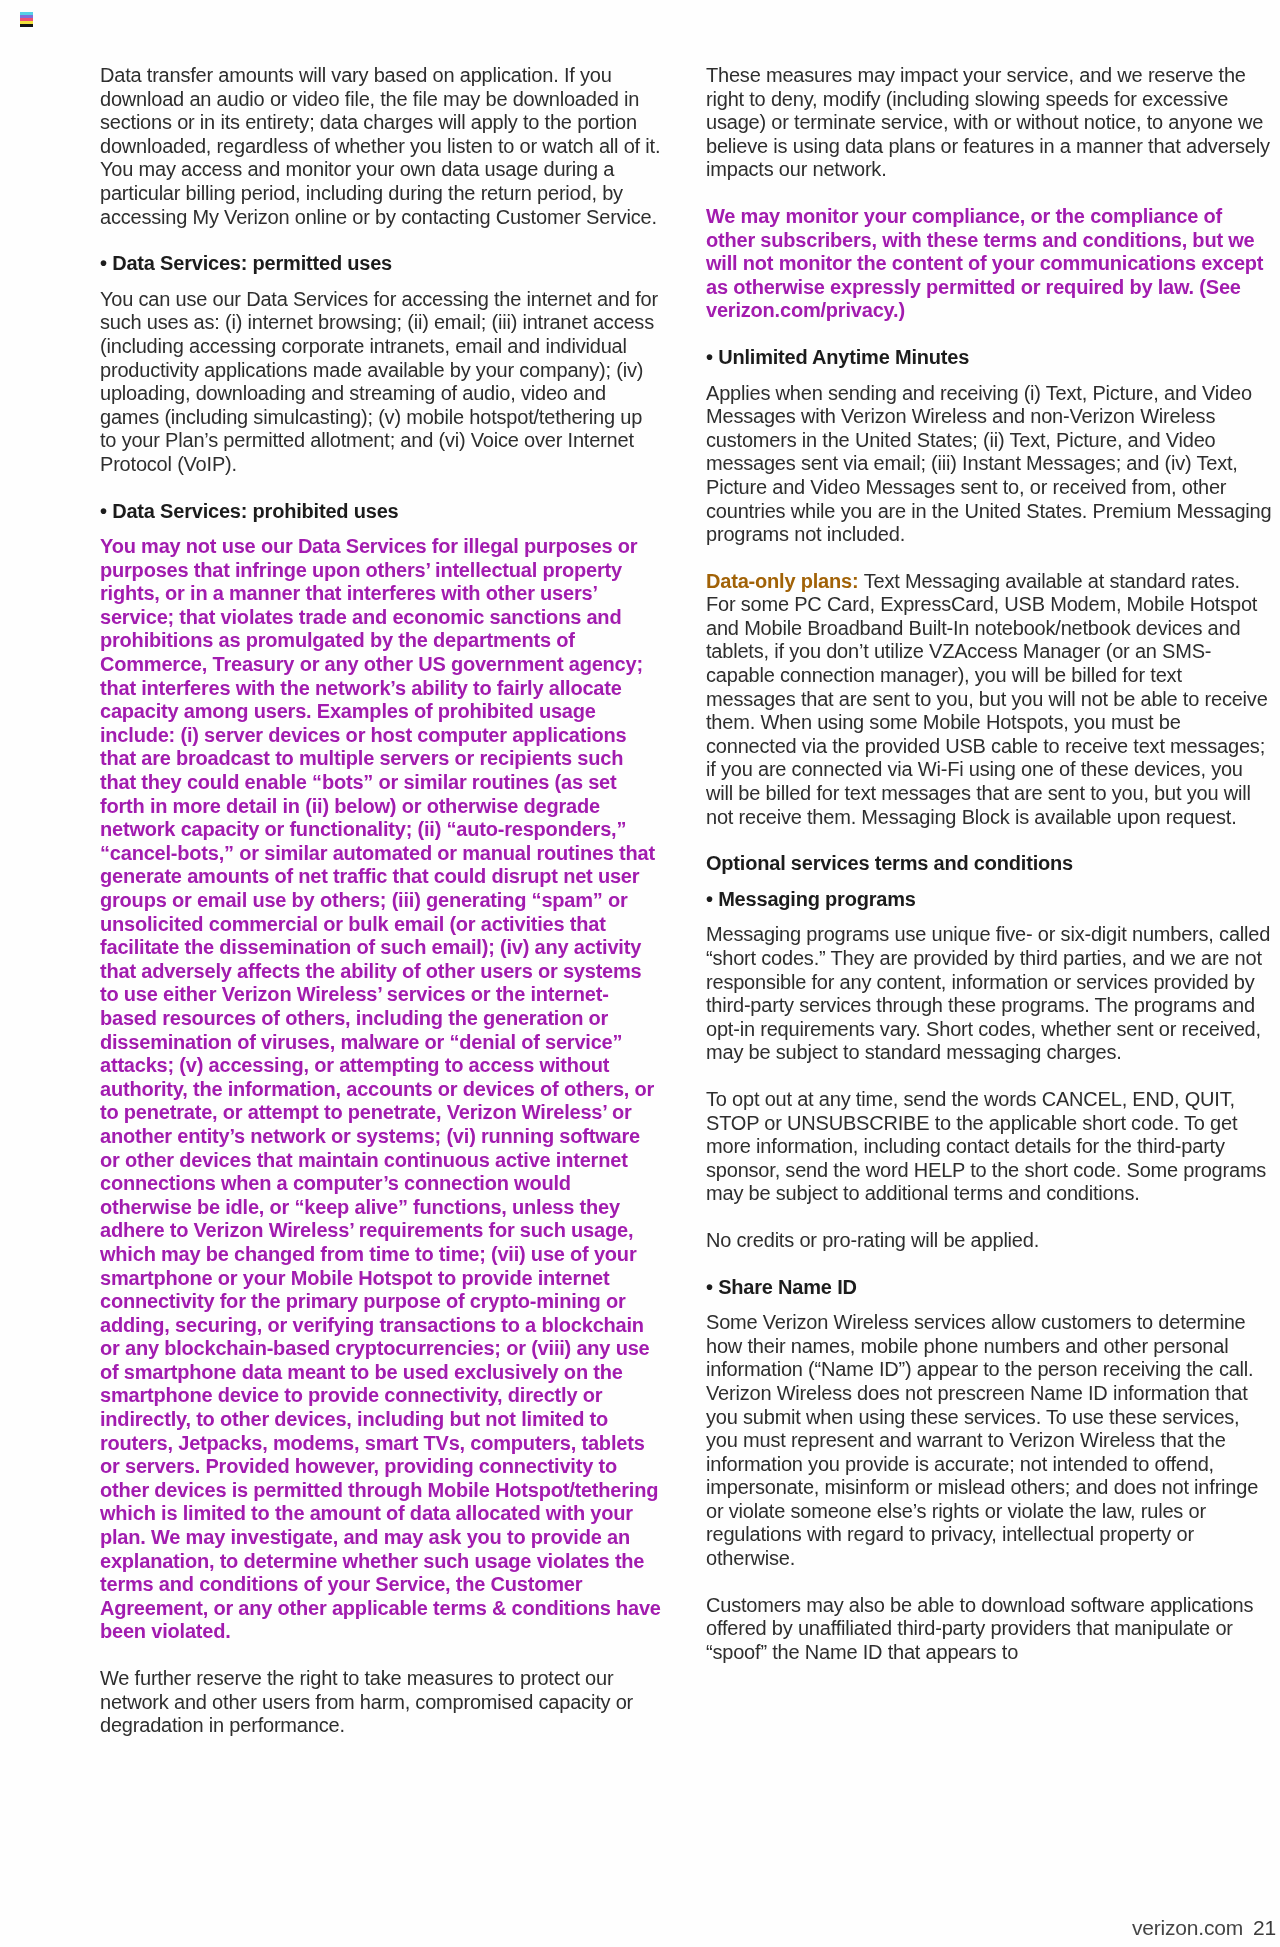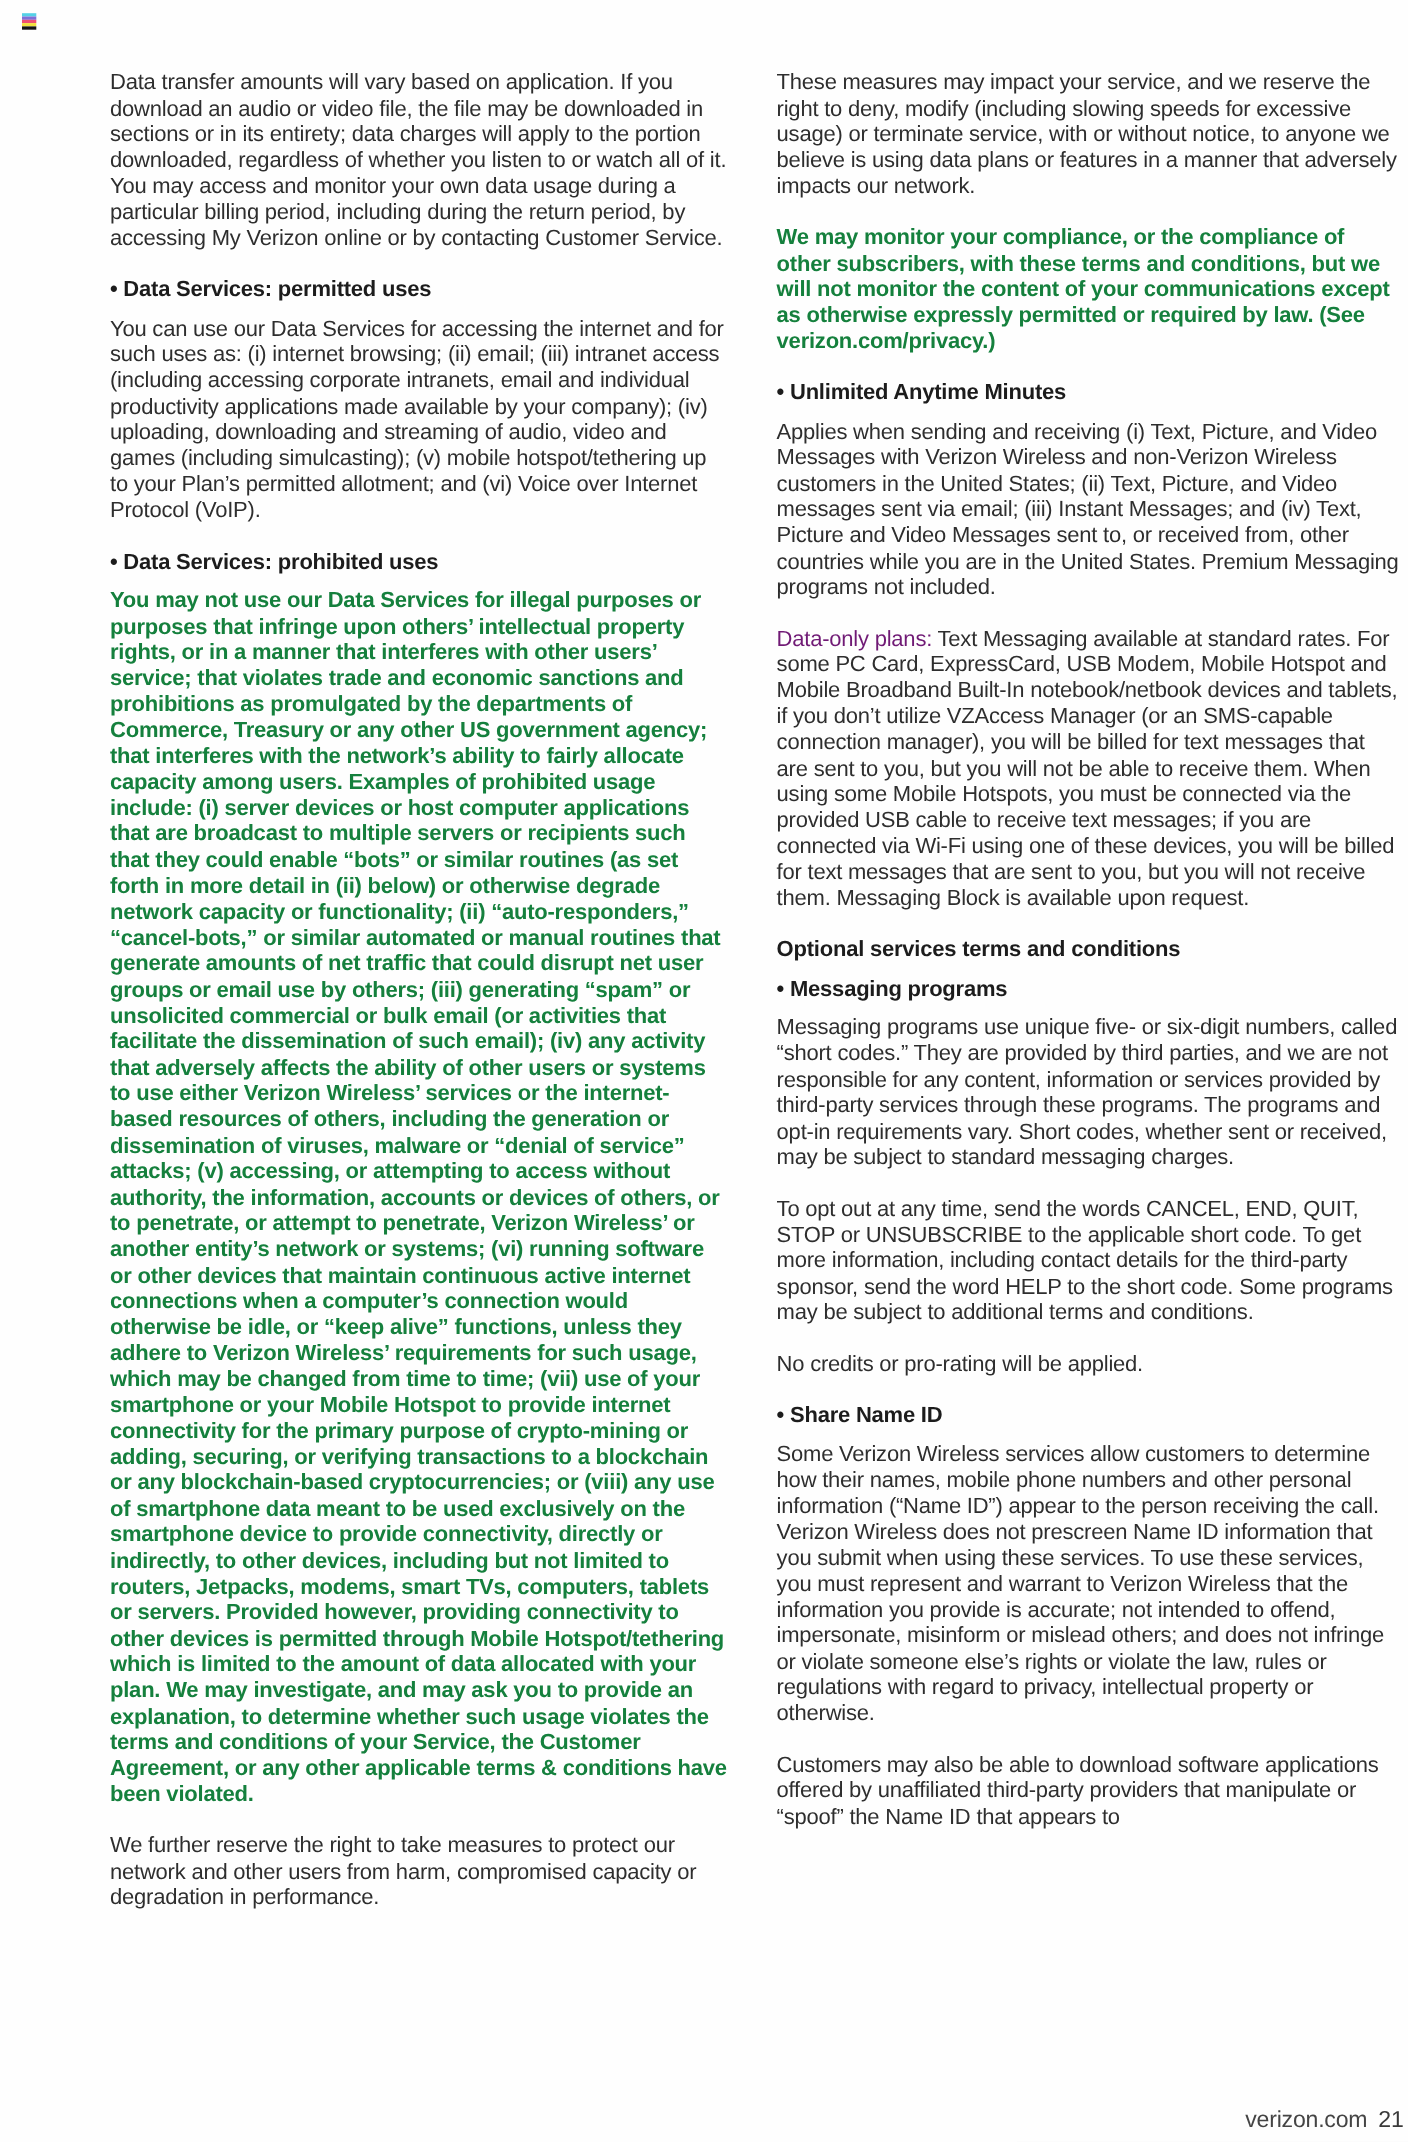--- a/index.html
+++ b/index.html
@@ -27,22 +27,22 @@
     letter-spacing:-0.2px;
     color:#2e2e2e;
     text-align:left;
   }
   .col-left{left:100px;width:562px;}
   .col-right{left:706px;width:566px;}
 
   .block{margin:12px 0 23px 0;}
   .heading{font-weight:700;color:#1c1c1c;margin-bottom:0;}
   .subheading{font-weight:700;color:#1c1c1c;margin-bottom:4px;}
-  .bold{font-weight:700;color:#15803d;}
-  .block strong{font-weight:400;color:#701a75;}
+  .bold{font-weight:700;color:#a21caf;}
+  .block strong{font-weight:700;color:#a16207;}
 
   .footer{
     position:absolute;top:1916px;right:4px;
     font-size:21px;line-height:24px;
     color:#454545;
     letter-spacing:-0.2px;
     white-space:nowrap;
   }
   .footer .page-num{margin-left:10px;color:#3a3a3a;}
 </style>

